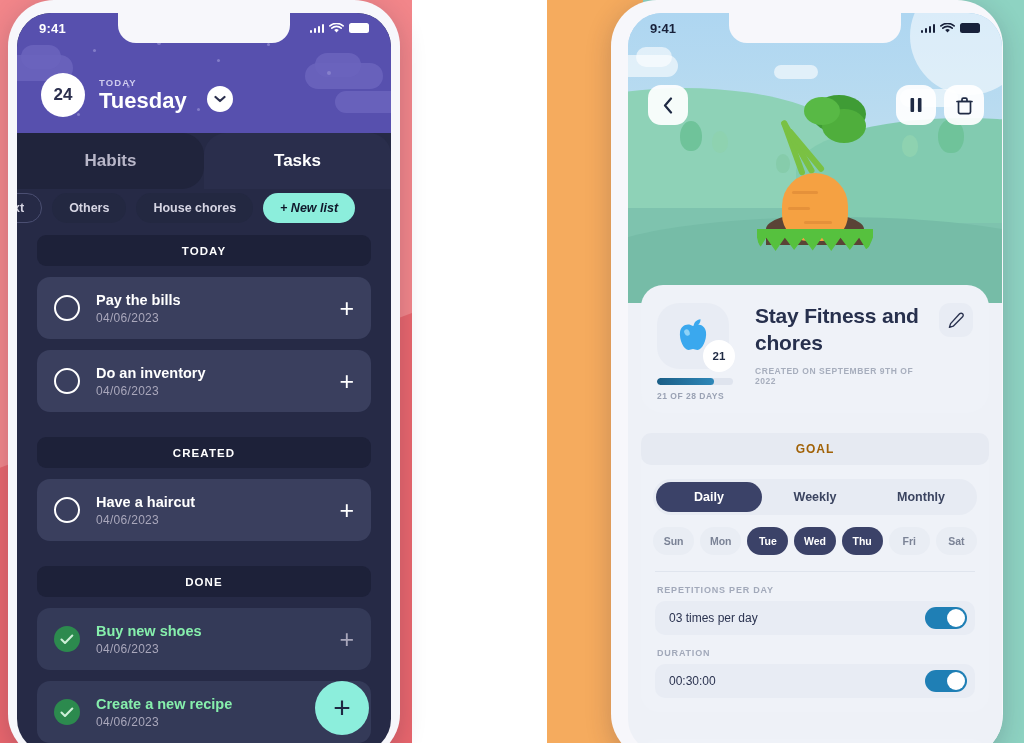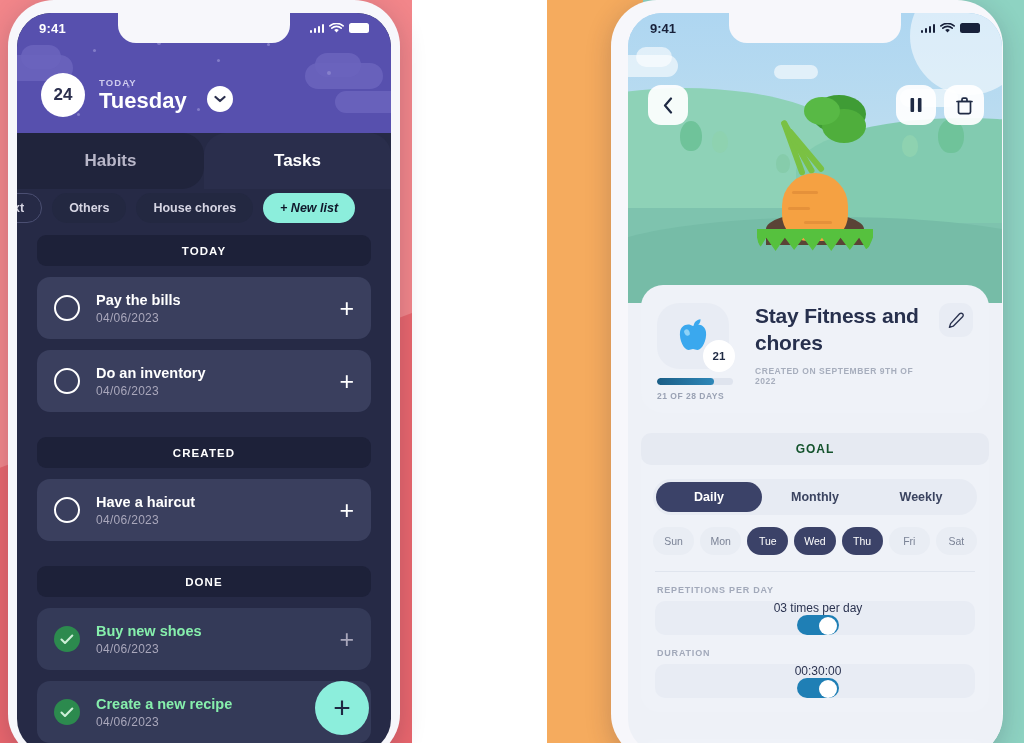--- a/index.html
+++ b/index.html
@@ -237,40 +237,40 @@
     display:flex; align-items:center; justify-content:center; flex:0 0 auto;
   }
 
   .goal-card {
     position:absolute; left: 13px; top: 420px; width: 348px;
     background:#eff2f8; border-radius: 18px; z-index: 10; padding-bottom: 14px;
   }
   .goal-hdr {
     height: 32px; background:#e6eaf2; border-radius: 10px;
     display:flex;align-items:center;justify-content:center;
-    color:#14532d; font-size:12px; font-weight:bold; letter-spacing:1px;
+    color:#a16207; font-size:12px; font-weight:bold; letter-spacing:1px;
   }
   .seg {
     margin: 14px 12px 0 12px; height: 36px; background:#e7ebf3; border-radius:18px;
     display:flex; align-items:center; padding: 3px;
   }
   .seg-item { flex:1; height:30px; border-radius:15px; display:flex;align-items:center;justify-content:center;
     font-size:12.5px; font-weight:bold; color:#3b4460; }
   .seg-item.on { background:#3b4268; color:#ffffff; }
   .days { display:flex; gap:6px; padding: 12px 12px 0 12px; }
   .day {
     flex:1; height:28px; border-radius:14px; background:#e9edf4; color:#7b8396;
-    font-size:10.5px; font-weight:normal; display:flex;align-items:center;justify-content:center;
+    font-size:10.5px; font-weight:bold; display:flex;align-items:center;justify-content:center;
   }
   .day.on { background:#3b4268; color:#ffffff; }
   .divider { height:1px; background:#e0e5ee; margin: 16px 14px 0 14px; }
   .field-lbl { font-size: 9px; color:#a2a9ba; letter-spacing:.8px; font-weight:bold; margin: 13px 0 6px 16px;}
   .field-row {
     margin: 0 14px; height: 34px; background:#e8ecf4; border-radius:10px;
-    display:flex; align-items:center; justify-content:space-between; padding: 0 8px 0 14px; flex-direction: column;
+    display:flex; align-items:center; justify-content:space-between; padding: 0 8px 0 14px;
   }
   .field-val { font-size: 12px; color:#2b3350; }
   .toggle { width: 42px; height: 22px; border-radius: 11px; background:#1f7fb5; position:relative; }
   .toggle .knob { position:absolute; right: 2px; top: 2px; width:18px;height:18px;border-radius:50%;background:#fff;}
 
   .bottom-card {
     position:absolute; left: 13px; top: 726px; width: 348px; height: 40px;
     background:#eff2f8; border-radius: 18px; z-index: 9;
   }
 </style>
@@ -523,22 +523,22 @@
           </svg>
         </div>
       </div>
     </div>
 
     <div class="goal-card">
       <div class="goal-hdr">GOAL</div>
 
       <div class="seg">
         <div class="seg-item on">Daily</div>
+        <div class="seg-item">Weekly</div>
         <div class="seg-item">Monthly</div>
-        <div class="seg-item">Weekly</div>
       </div>
 
       <div class="days">
         <div class="day">Sun</div>
         <div class="day">Mon</div>
         <div class="day on">Tue</div>
         <div class="day on">Wed</div>
         <div class="day on">Thu</div>
         <div class="day">Fri</div>
         <div class="day">Sat</div>

